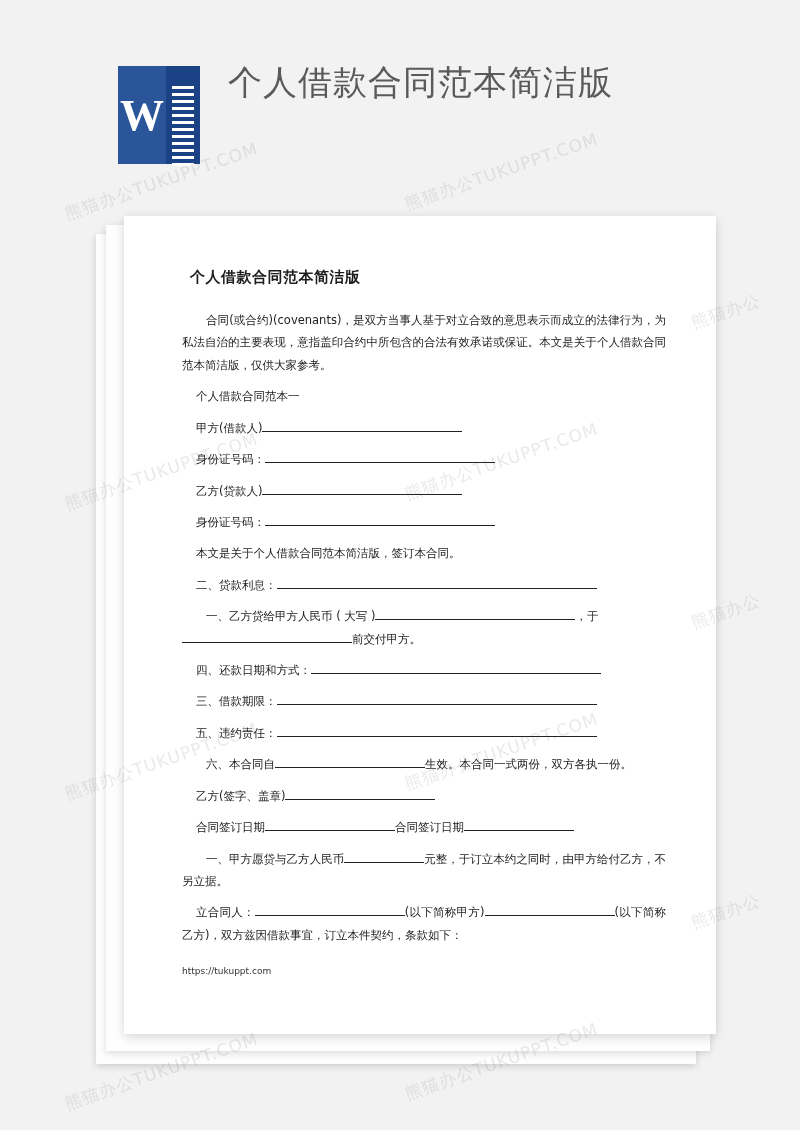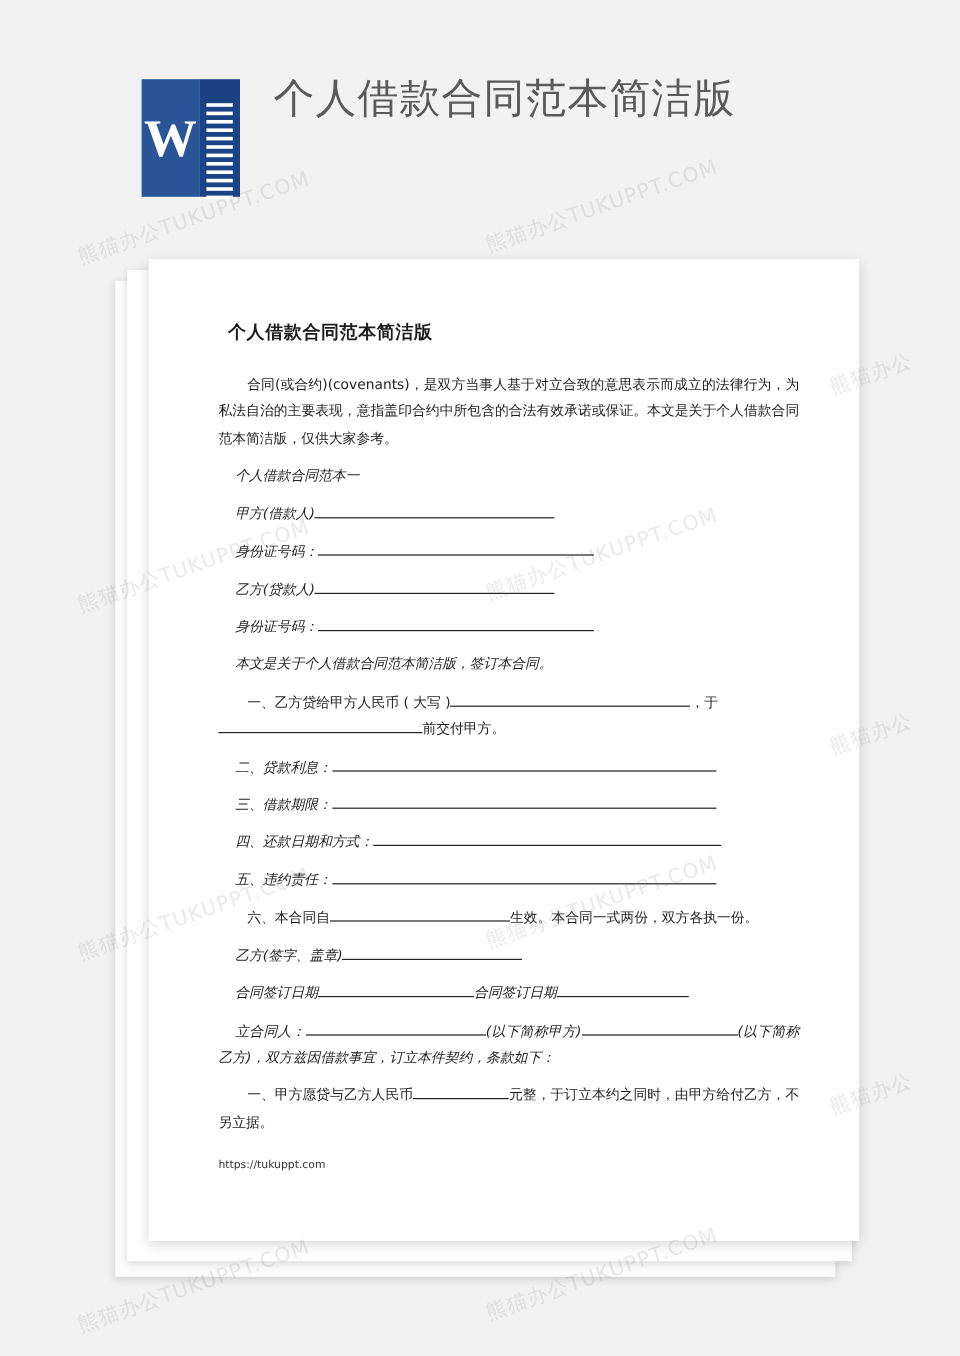--- a/index.html
+++ b/index.html
@@ -129,21 +129,20 @@
     font-size: 11.5px;
     line-height: 1.95;
     margin: 0 10px 9px 0;
     text-align: justify;
   }
   .indent {
     text-indent: 24px;
   }
   .indent2 {
     text-indent: 14px;
-    font-style: italic;
   }
   .fill {
     display: inline-block;
     border-bottom: 1px solid #222;
     vertical-align: baseline;
     height: 12px;
   }
   .f80 { width: 80px; }
   .f110 { width: 110px; }
   .f130 { width: 130px; }
@@ -223,61 +222,61 @@
       <p class="para indent2">
         <span>乙方(贷款人)</span><span class="fill f200"></span>
       </p>
 
       <p class="para indent2">
         <span>身份证号码：</span><span class="fill f230"></span>
       </p>
 
       <p class="para indent2">本文是关于个人借款合同范本简洁版，签订本合同。</p>
 
+      <p class="para indent2">
+        <span>二、贷款利息：</span><span class="fill f320"></span>
+      </p>
+
       <p class="para indent">
         <span>一、乙方贷给甲方人民币 ( 大写 )</span><span class="fill f200"></span><span>，于</span><br>
         <span class="fill f170"></span><span>前交付甲方。</span>
       </p>
 
       <p class="para indent2">
-        <span>二、贷款利息：</span><span class="fill f320"></span>
+        <span>四、还款日期和方式：</span><span class="fill f290"></span>
       </p>
 
       <p class="para indent2">
         <span>三、借款期限：</span><span class="fill f320"></span>
-      </p>
-
-      <p class="para indent2">
-        <span>四、还款日期和方式：</span><span class="fill f290"></span>
       </p>
 
       <p class="para indent2">
         <span>五、违约责任：</span><span class="fill f320"></span>
       </p>
 
       <p class="para indent">
         <span>六、本合同自</span><span class="fill f150"></span><span>生效。本合同一式两份，双方各执一份。</span>
       </p>
 
 
       <p class="para indent2">
         <span>乙方(签字、盖章)</span><span class="fill f150"></span>
       </p>
 
       <p class="para indent2">
         <span>合同签订日期</span><span class="fill f130"></span><span>合同签订日期</span><span class="fill f110"></span>
       </p>
 
 
-      <p class="para indent2">
-        <span>立合同人：</span><span class="fill f150"></span><span>(以下简称甲方)</span><span class="fill f130"></span><span>(以下简称乙方)，双方兹因借款事宜，订立本件契约，条款如下：</span>
-      </p>
-
       <p class="para indent">
         <span>一、甲方愿贷与乙方人民币</span><span class="fill f80"></span><span>元整，于订立本约之同时，由甲方给付乙方，不另立据。</span>
+      </p>
+
+      <p class="para indent2">
+        <span>立合同人：</span><span class="fill f150"></span><span>(以下简称甲方)</span><span class="fill f130"></span><span>(以下简称乙方)，双方兹因借款事宜，订立本件契约，条款如下：</span>
       </p>
 
       <p class="url">https://tukuppt.com</p>
     </div>
   </div>
 </div>
 
 <div class="wm" style="left:60px;  top:170px;">熊猫办公TUKUPPT.COM</div>
 <div class="wm" style="left:400px; top:160px;">熊猫办公TUKUPPT.COM</div>
 <div class="wm" style="left:60px;  top:460px;">熊猫办公TUKUPPT.COM</div>

